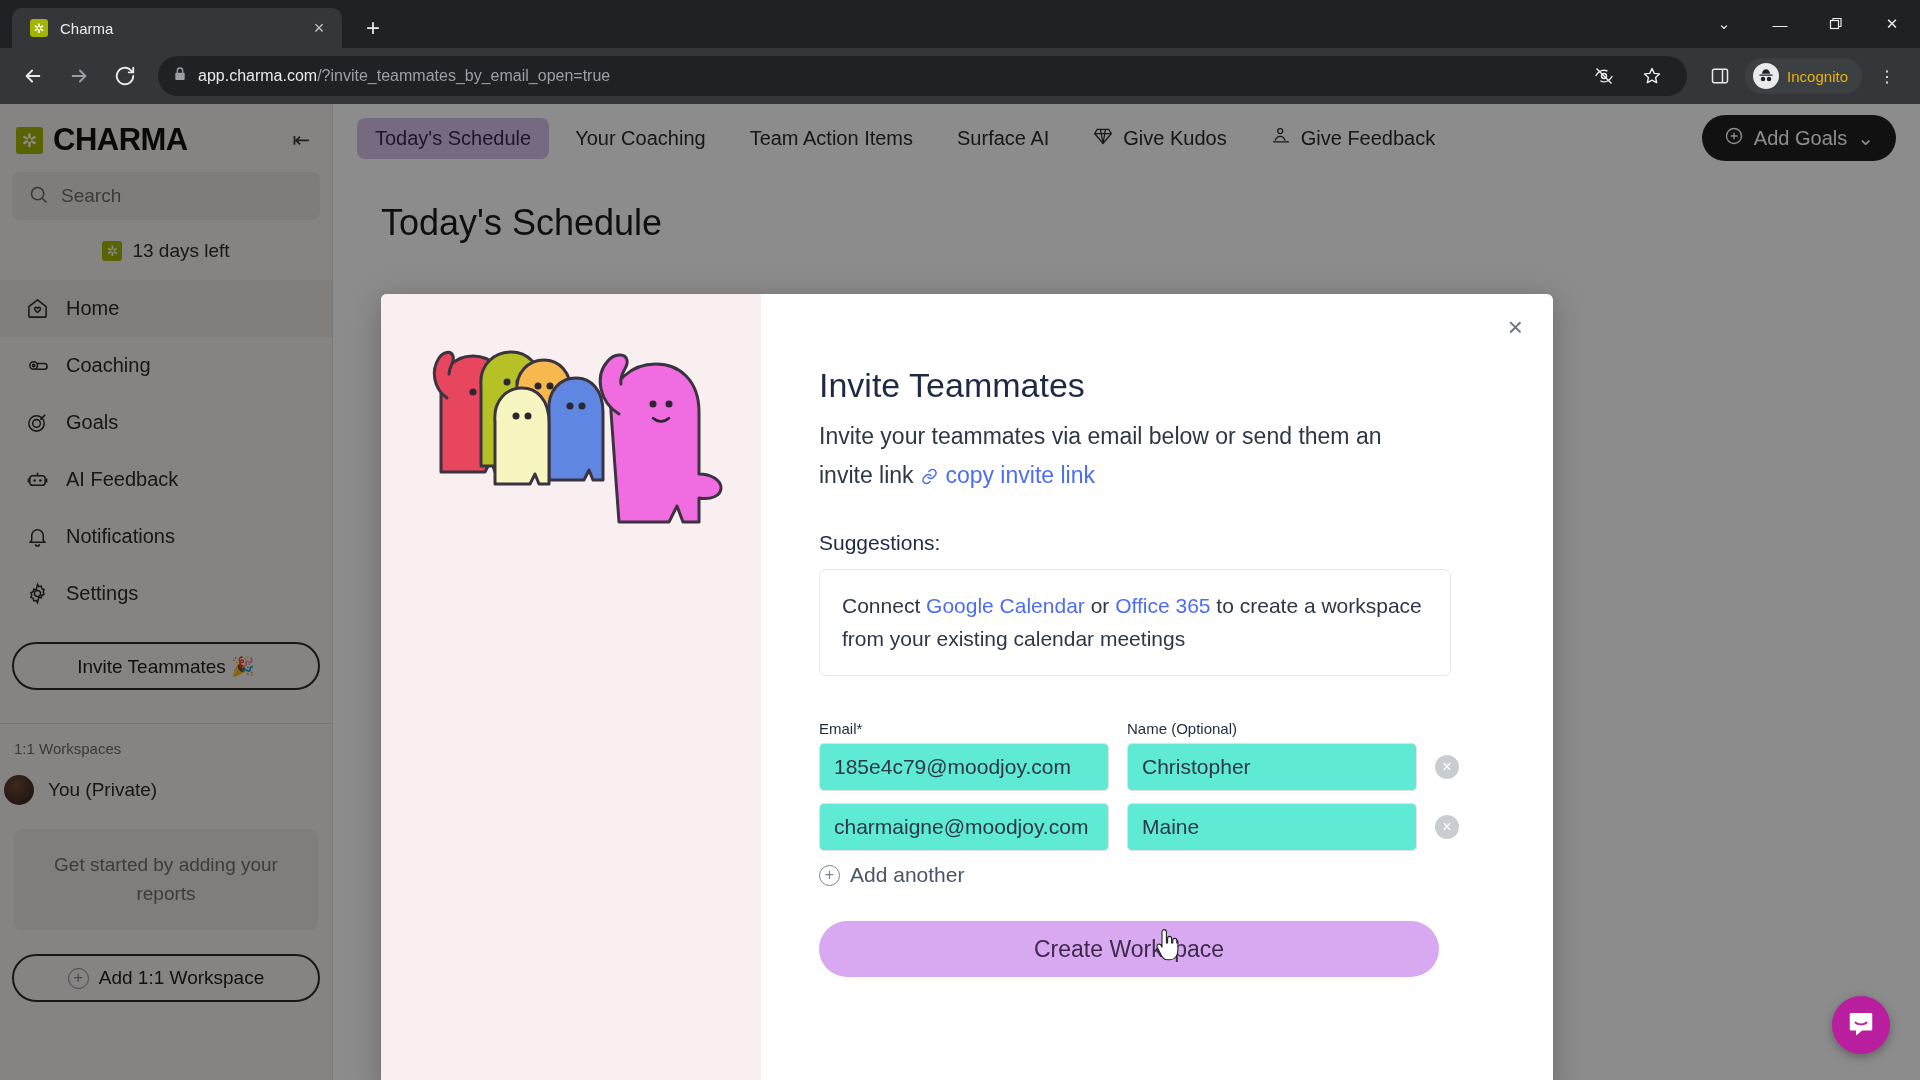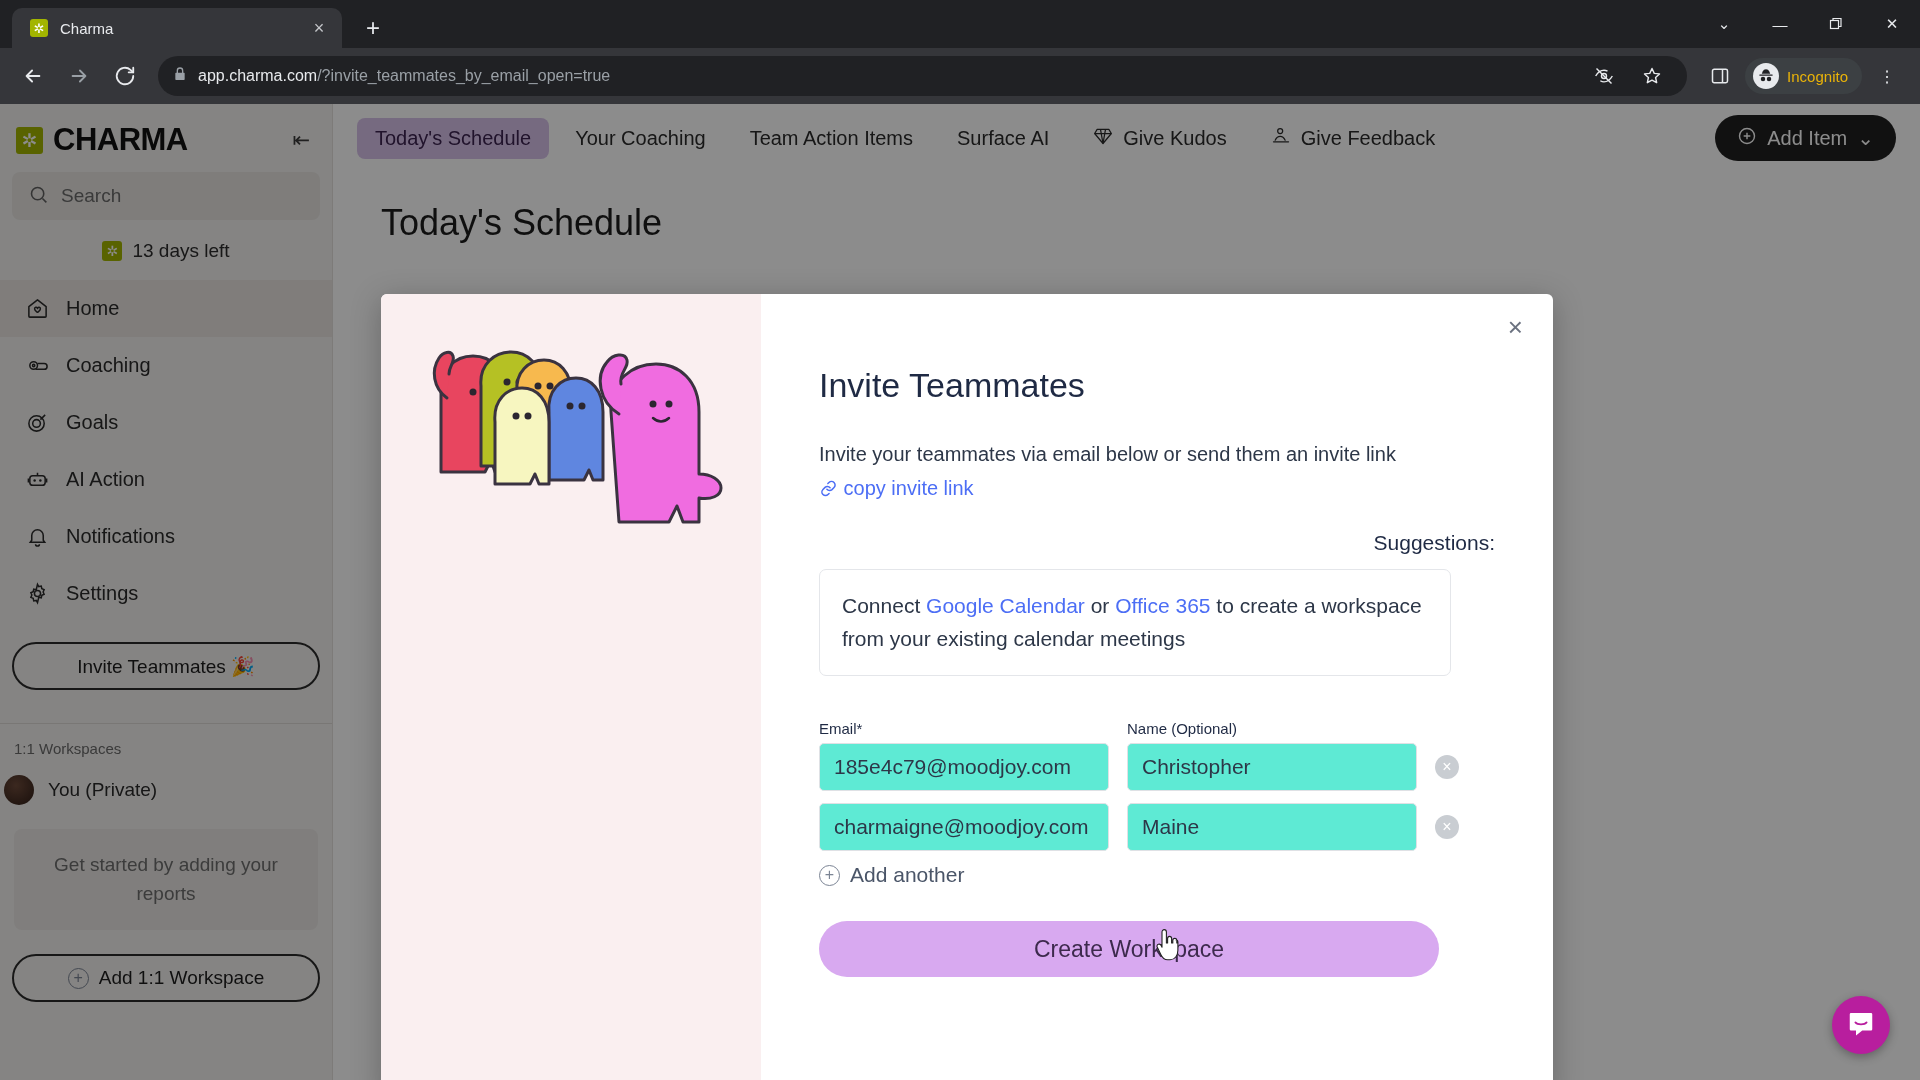--- a/index.html
+++ b/index.html
@@ -187,24 +187,24 @@
   .modal-left {
     width: 380px; background: #faeff0; flex: 0 0 auto; position: relative;
   }
   .modal-right { flex: 1 1 auto; position: relative; padding: 48px 58px 0 58px; }
   .modal-close {
     position: absolute; right: 30px; top: 20px; font-size: 26px;
     color: #6b7280; cursor: pointer; line-height: 1;
   }
   .modal-title { font-size: 34px; color: #1f2a44; font-weight: 400; margin-top: 24px; }
   .modal-sub {
-    margin-top: 32px; font-size: 20px; color: #2d3748; line-height: 1.7; max-width: 580px;
+    margin-top: 12px; font-size: 23px; color: #2d3748; line-height: 1.7; max-width: 580px;
   }
   .link { color: #4c6ef5; cursor: pointer; }
-  .sugg-label { margin-top: 26px; font-size: 21px; color: #1f2a44; text-align: right; }
+  .sugg-label { margin-top: 36px; font-size: 21px; color: #1f2a44; }
   .sugg-box {
     margin-top: 14px; border: 1px solid #e4e6ea; border-radius: 7px;
     padding: 20px 22px; font-size: 21px; color: #2d3748; line-height: 1.55; max-width: 632px;
   }
 
   .form { margin-top: 44px; }
   .form-head { display: flex; gap: 18px; font-size: 15px; color: #1f2a44; margin-bottom: 6px; }
   .col-email { width: 290px; }
   .col-name { width: 290px; }
   .form-row { display: flex; gap: 18px; align-items: center; margin-bottom: 12px; }
@@ -384,21 +384,21 @@
         </div>
         <div class="navitem">
           <span class="navicon">
             <svg width="23" height="23" viewBox="0 0 24 24" fill="none" stroke="#2b2b2b" stroke-width="1.6">
                 <rect x="4" y="8" width="16" height="10" rx="3"></rect>
                 <circle cx="9" cy="13" r="1.3" fill="#2b2b2b" stroke="none"></circle>
                 <circle cx="15" cy="13" r="1.3" fill="#2b2b2b" stroke="none"></circle>
                 <path d="M12 8V5M2.5 11v4M21.5 11v4"></path>
               </svg>
           </span>
-          <span>AI Action</span>
+          <span>AI Feedback</span>
         </div>
         <div class="navitem">
           <span class="navicon">
             <svg width="23" height="23" viewBox="0 0 24 24" fill="none" stroke="#2b2b2b" stroke-width="1.6">
                 <path d="M6 16V11a6 6 0 1 1 12 0v5l1.5 2h-15z"></path>
                 <path d="M10 20a2 2 0 0 0 4 0"></path>
               </svg>
           </span>
           <span>Notifications</span>
         </div>
@@ -460,21 +460,21 @@
         </span>
         <span>Give Feedback</span>
       </div>
       <div class="add-item-btn">
         <span>
           <svg width="20" height="20" viewBox="0 0 24 24" fill="none" stroke="#fff" stroke-width="1.7">
               <circle cx="12" cy="12" r="9"></circle>
               <path d="M12 8v8M8 12h8"></path>
             </svg>
         </span>
-        <span>Add Item</span>
+        <span>Add Goals</span>
         <span>⌄</span>
       </div>
     </div>
 
     <div class="main">
       <div class="page-title">Today's Schedule</div>
       <div class="cal-card">
         <div class="cal-title">Connect your Calendar!</div>
         <div class="cal-desc">Link your 1:1 workspaces to calendar events to see your upcoming meetings and quick add discussion topics.</div>
         <div class="cal-btn">Connect Google Calendar</div><br>

